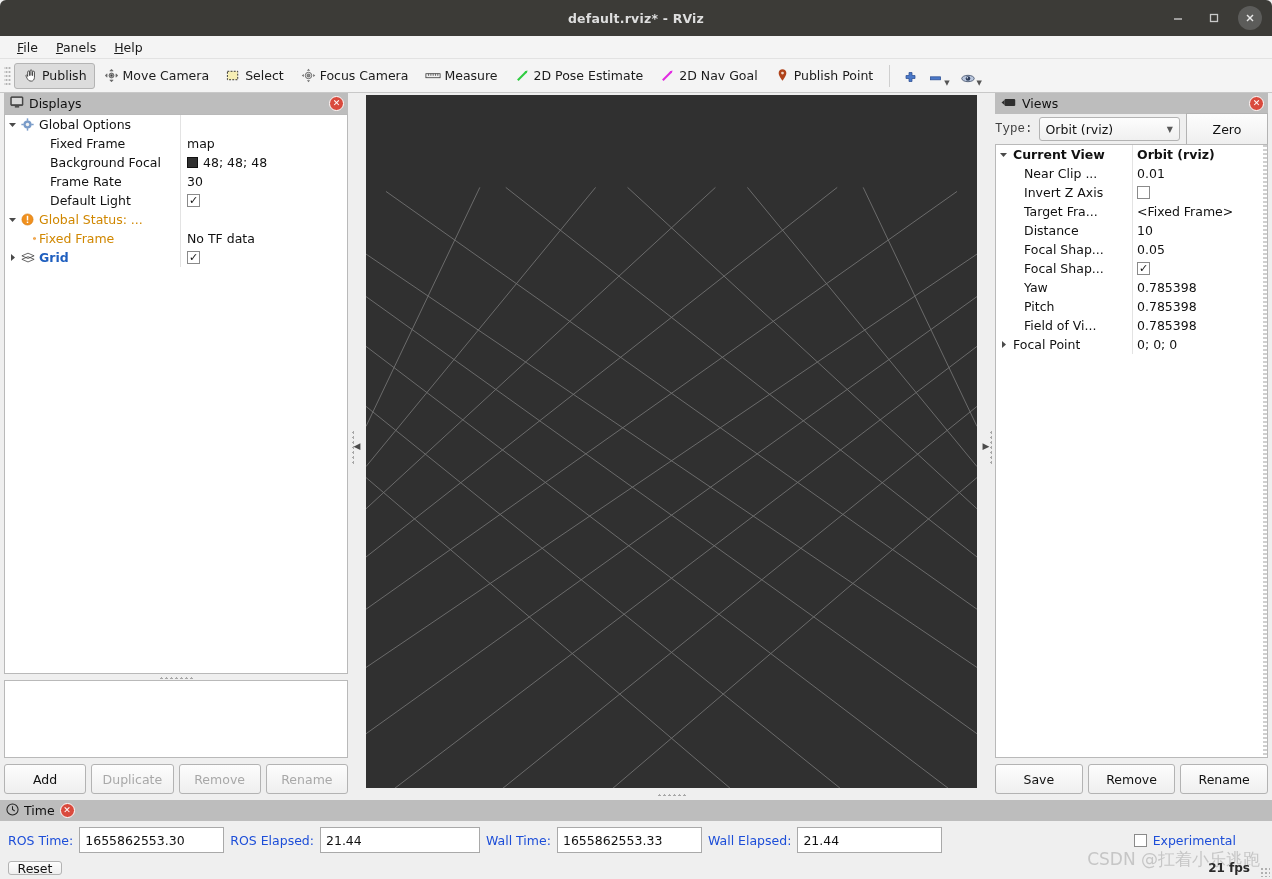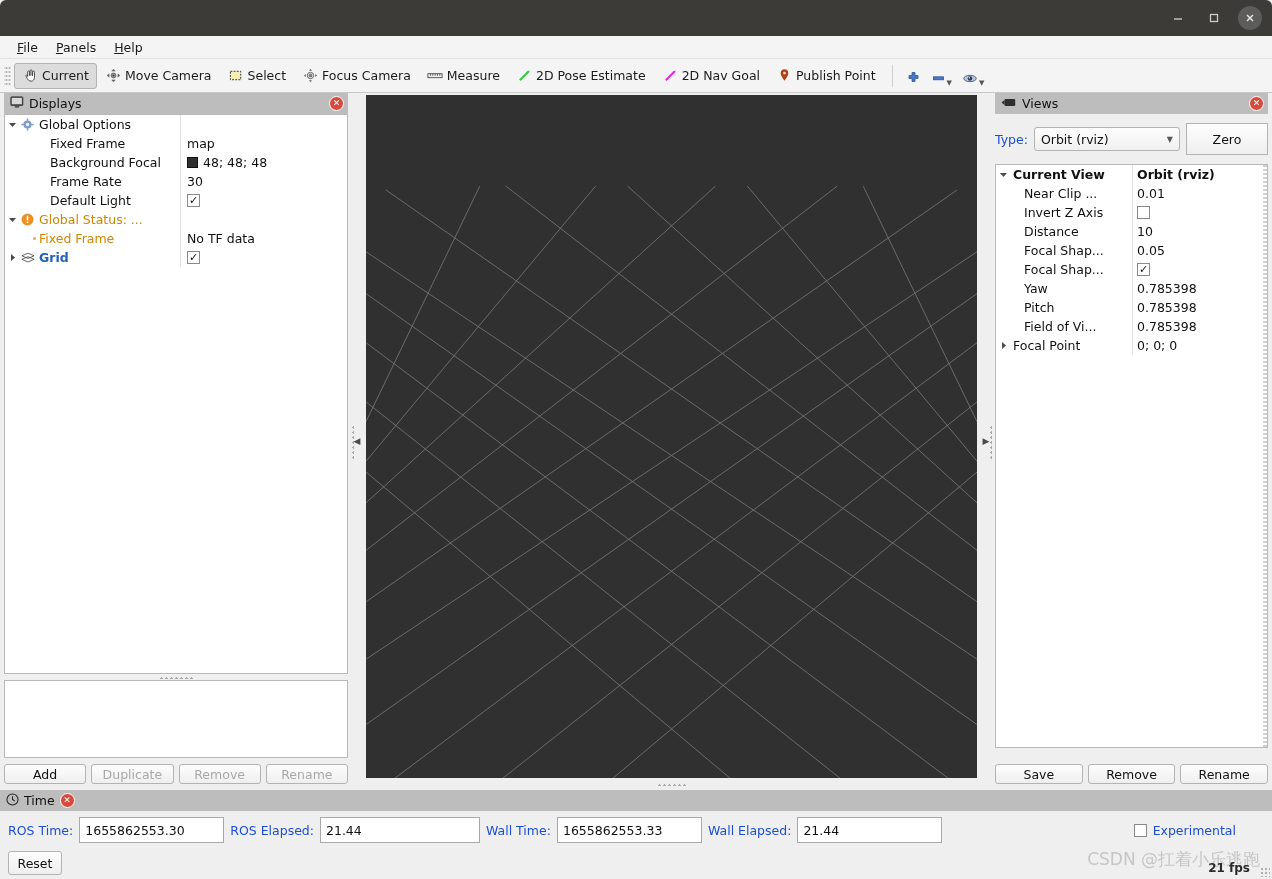--- a/index.html
+++ b/index.html
@@ -147,21 +147,21 @@
     width: 34px; height: 3px;
     background-image: radial-gradient(circle, #a8a8a8 1px, transparent 1.2px);
     background-size: 5px 5px;
   }
   .desc-box {
     height: 78px; flex: 0 0 78px;
     background: #fff; border: 1px solid #b9b9b9;
   }
   .btnrow { display: flex; gap: 5px; padding: 6px 0 6px 0; }
   .btn {
-    flex: 1 1 0; height: 20px;
+    flex: 1 1 0; height: 30px;
     background: linear-gradient(#fdfdfd, #efefef);
     border: 1px solid #b3b3b3; border-radius: 3px;
     font-size: 12.5px; color: #121212;
     display: flex; align-items: center; justify-content: center;
     font-family: "DejaVu Sans", "Liberation Sans", sans-serif;
   }
   .btn.disabled { color: #a8a8a8; }
 
   
   .viewport-wrap { flex: 1 1 auto; display: flex; min-width: 0; }
@@ -190,27 +190,27 @@
   }
   .render-area svg { display: block; width: 100%; height: 100%; }
   .vp-footer { height: 12px; flex: 0 0 12px; display: flex; align-items: center; justify-content: center; }
   .dots-h2 {
     width: 30px; height: 3px;
     background-image: radial-gradient(circle, #a8a8a8 1px, transparent 1.2px);
     background-size: 5px 5px;
   }
 
   
-  .right-col { width: 277px; flex: 0 0 277px; display: flex; flex-direction: column; padding-right: 4px; gap: 10px; }
+  .right-col { width: 277px; flex: 0 0 277px; display: flex; flex-direction: column; padding-right: 4px; }
   .views-typerow {
     height: 30px; flex: 0 0 30px;
     display: flex; align-items: center; gap: 6px;
     padding: 3px 0;
   }
-  .views-typerow .lbl { font-size: 12.5px; color: #1d4ed8; }
+  .views-typerow .lbl { font-size: 12.5px; color: #404040; font-family: Liberation Mono, monospace; }
   .combo {
     flex: 1 1 auto; height: 24px;
     background: linear-gradient(#fdfdfd, #f0f0f0);
     border: 1px solid #b3b3b3; border-radius: 3px;
     display: flex; align-items: center; padding: 0 6px;
     font-size: 12.5px; color: #111;
     justify-content: space-between;
   }
   .combo .caret { font-size: 8px; color: #585858; }
   .zero-btn {
@@ -255,21 +255,21 @@
     font-size: 12.5px; color: #111;
   }
   .fi-ros { width: 145px; }
   .fi-rel { width: 160px; }
   .fi-wall { width: 145px; }
   .fi-welp { width: 145px; }
   .exp-wrap { margin-left: auto; display: flex; align-items: center; gap: 6px; padding-right: 28px; }
   .exp-chk { width: 13px; height: 13px; background: #fff; border: 1px solid #8a8a8a; }
   .time-row2 { display: flex; align-items: center; margin-top: 8px; }
   .reset-btn {
-    width: 54px; height: 24px;
+    width: 54px; height: 14px;
     background: linear-gradient(#fdfdfd, #efefef);
     border: 1px solid #b3b3b3; border-radius: 3px;
     font-size: 12.5px; color: #111;
     display: flex; align-items: center; justify-content: center;
   }
   .fps {
     position: absolute; right: 22px; bottom: 4px;
     font-size: 12px; color: #2a2a2a; font-weight: bold;
   }
   .watermark {
@@ -284,20 +284,21 @@
     background-image: radial-gradient(circle, #b0b0b0 1px, transparent 1.2px);
     background-size: 4px 4px;
   }
 </style>
 </head>
 <body>
 
 <div class="app">
 
   <div class="titlebar">
+    <div class="titlebar-title">default.rviz* - RViz</div>
     <div class="win-buttons">
       <div class="win-btn">
         <svg width="12" height="12" viewBox="0 0 12 12">
             <line x1="2" y1="7" x2="10" y2="7" stroke="#c9c9c9" stroke-width="1.4"></line>
           </svg>
       </div>
       <div class="win-btn">
         <svg width="12" height="12" viewBox="0 0 12 12">
             <rect x="2.5" y="2.5" width="7" height="7" fill="none" stroke="#c9c9c9" stroke-width="1.3"></rect>
           </svg>
@@ -319,21 +320,21 @@
 
   <div class="toolbar">
     <div class="grip"></div>
 
     <div class="tbtn active">
       <span class="ic">
         <svg width="15" height="15" viewBox="0 0 16 16">
           <path d="M5 9V4.2a1 1 0 0 1 2 0V8h.6V3a1 1 0 0 1 2 0v5h.6V4.4a1 1 0 0 1 2 0V10c0 2.2-1.3 4-3.4 4C6.4 14 5 12.5 4.4 11L3.2 8.6a.9.9 0 0 1 1.5-.9z" fill="#fff" stroke="#333" stroke-width="0.9"></path>
         </svg>
       </span>
-      <span>Current</span>
+      <span>Publish</span>
     </div>
 
     <div class="tbtn">
       <span class="ic">
         <svg width="15" height="15" viewBox="0 0 16 16">
           <g fill="#6f6f6f" stroke="#555" stroke-width="0.5">
             <path d="M8 1.2 6.2 3.3h3.6zM8 14.8 6.2 12.7h3.6zM1.2 8l2.1-1.8v3.6zM14.8 8l-2.1-1.8v3.6z"></path>
           </g>
           <circle cx="8" cy="8" r="2.6" fill="#9c9c9c" stroke="#4d4d4d" stroke-width="0.8"></circle>
           <circle cx="8" cy="8" r="1" fill="#3c3c3c"></circle>
@@ -705,20 +706,29 @@
           <div class="trow">
             <div class="vcol-name">
                 <span class="twist"></span>
                 <span class="tlabel indent-1">Invert Z Axis</span>
               </div>
             <div class="vcol-val">
                 <span class="chk"></span>
               </div>
           </div>
 
+          <div class="trow">
+            <div class="vcol-name">
+                <span class="twist"></span>
+                <span class="tlabel indent-1">Target Fra...</span>
+              </div>
+            <div class="vcol-val">
+                <span class="tval">&lt;Fixed Frame&gt;</span>
+              </div>
+          </div>
 
           <div class="trow">
             <div class="vcol-name">
                 <span class="twist"></span>
                 <span class="tlabel indent-1">Distance</span>
               </div>
             <div class="vcol-val">
                 <span class="tval">10</span>
               </div>
           </div>

